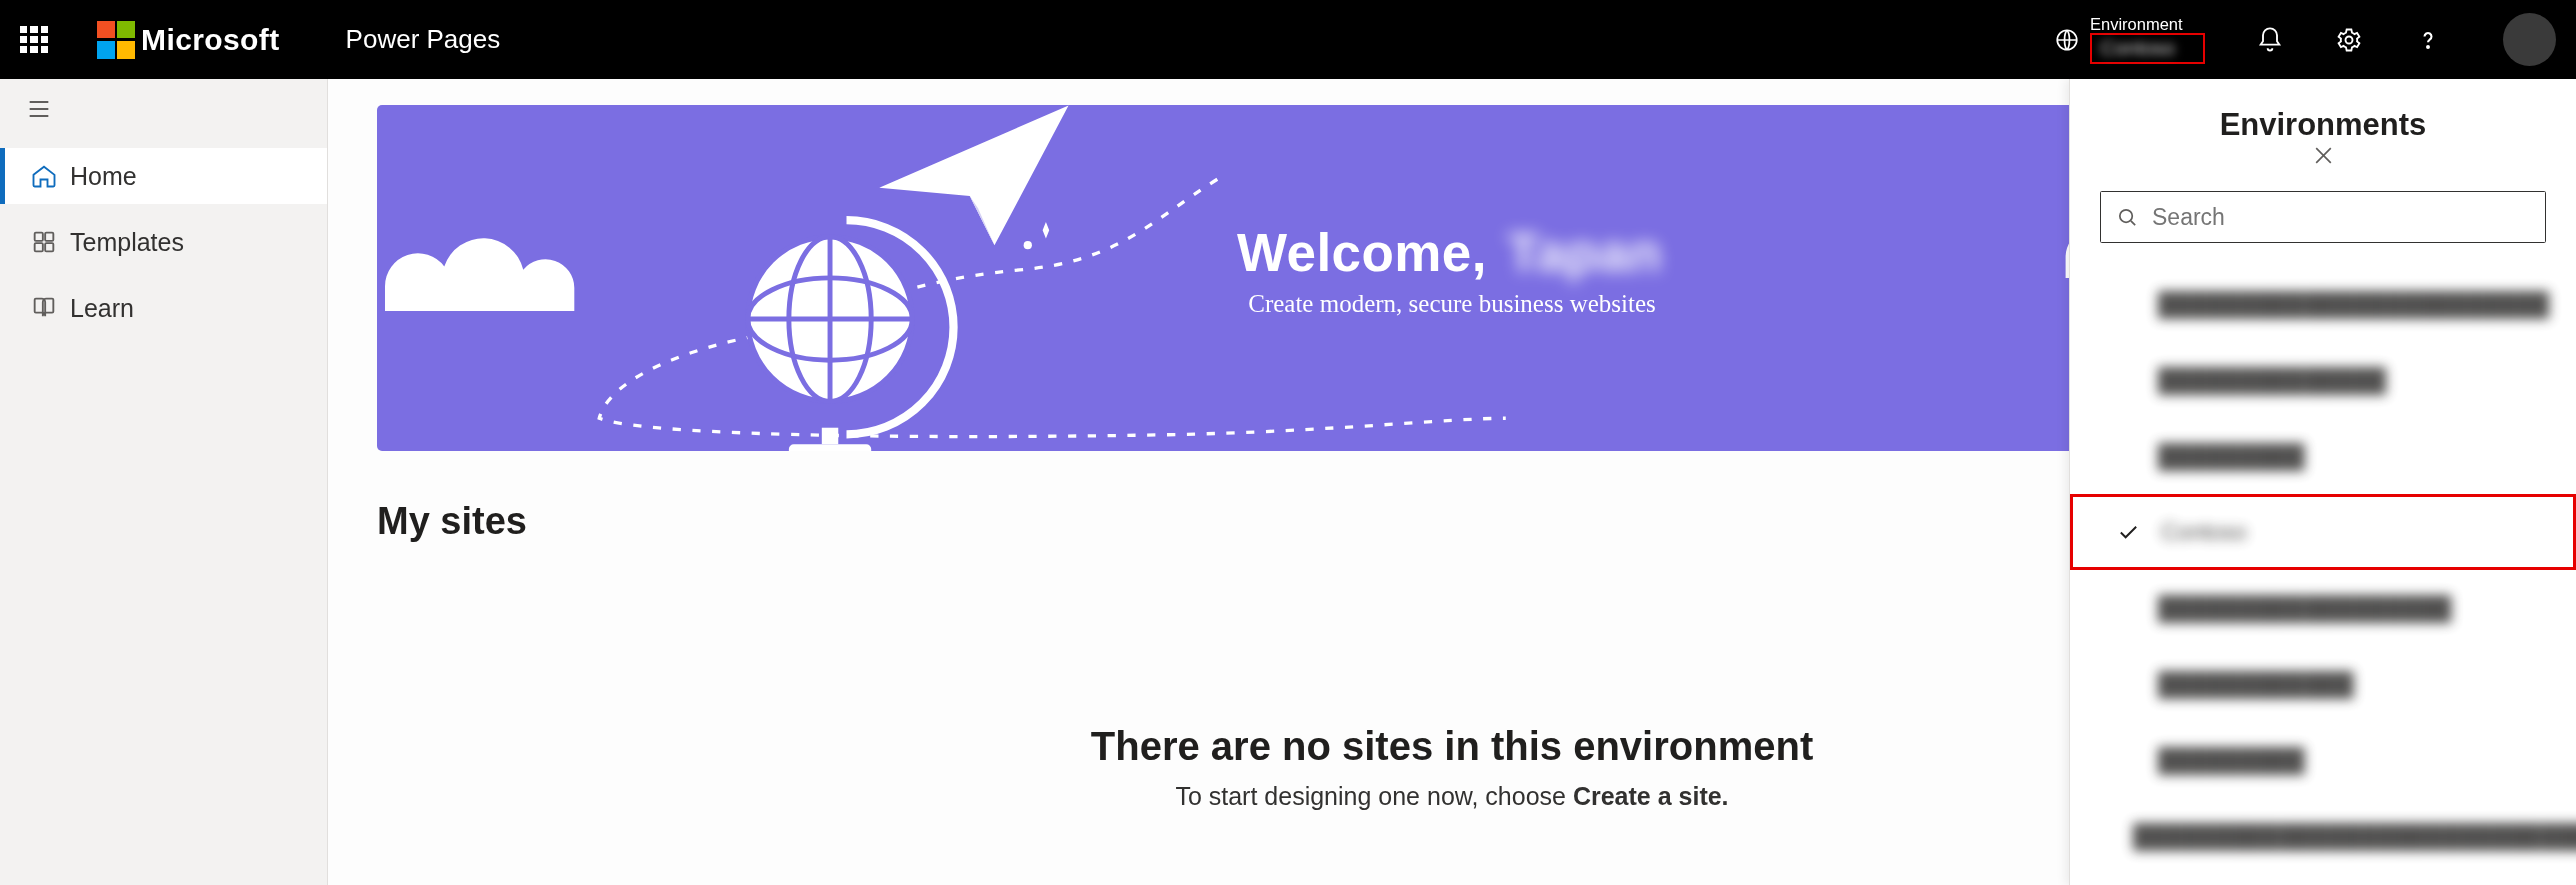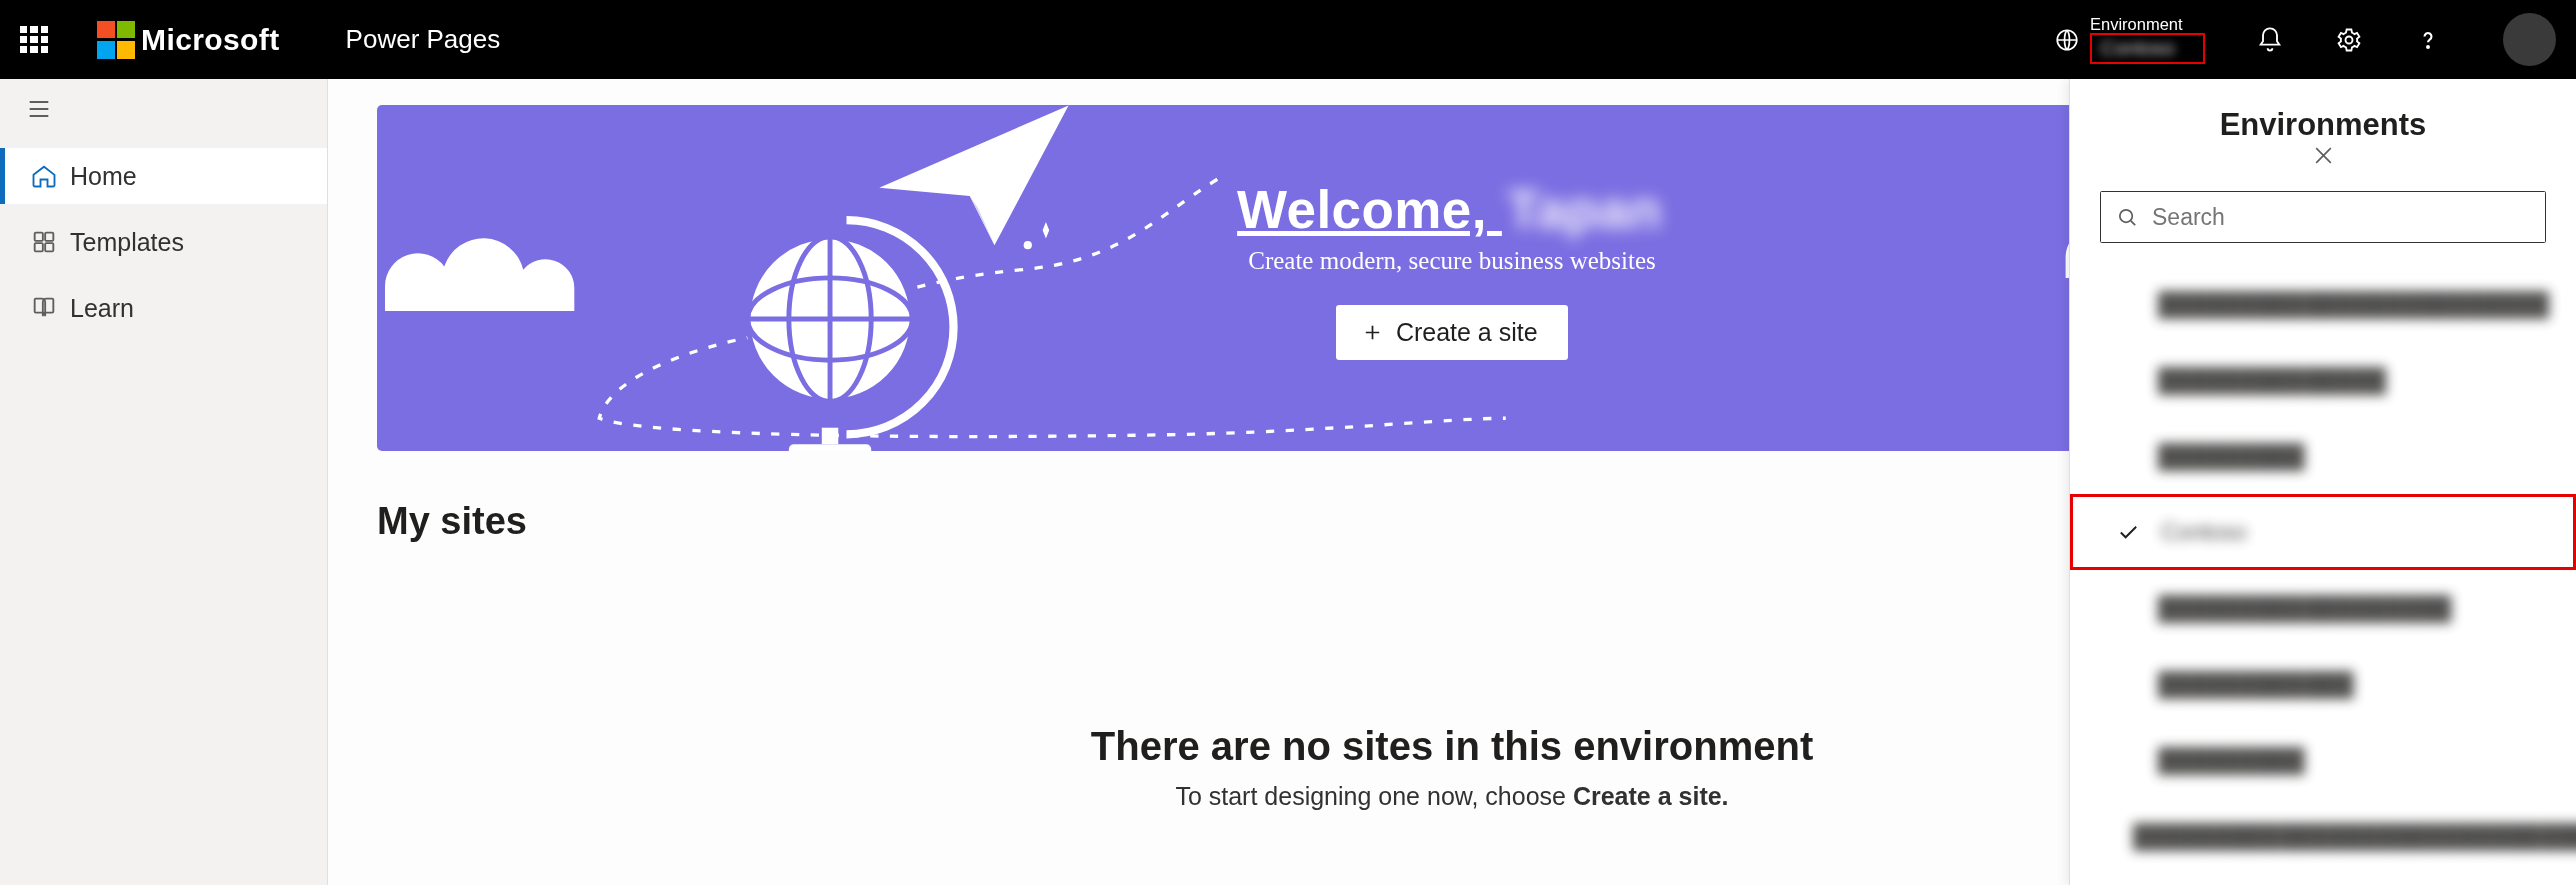--- a/index.html
+++ b/index.html
@@ -67,21 +67,21 @@
   .main {
     flex:1; background:#fdfdfd; overflow-y:auto; padding:0;
   }
   .banner {
     margin:26px 49px 0 49px; height:346px; background:#7b6ee2;
     border-radius:5px; position:relative; overflow:hidden; color:#fff;
     display:flex; align-items:center; justify-content:center; flex-direction:column;
   }
   .banner-deco { position:absolute; inset:0; }
   .banner .txt { position:relative; z-index:2; text-align:center; margin-top:-16.5px; }
-  .banner .welcome { font-size:53px; font-weight:700; letter-spacing:0.4px;text-decoration:underline; }
+  .banner .welcome { font-size:53px; font-weight:700; letter-spacing:0.4px; }
   .banner .welcome .blurred-name { filter: blur(8.2px); opacity:0.9; display:inline-block; min-width:165px; }
   .banner .sub { font-size:25px; font-weight:400; margin-top:7px;font-family:Liberation Serif, serif; }
   .create-btn {
     margin-top:30px; background:#fff; color:#201f1e; border:none;
     padding:13px 30px 13px 25px; font-size:25px; border-radius:3.3px;
     display:inline-flex; align-items:center; gap:11.5px; cursor:pointer;
   }
   .create-btn svg { width:23px; height:23px; }
 
   .section-title {
@@ -289,26 +289,20 @@
           <rect x="12" y="209" width="50" height="10" rx="3" fill="#cfc9f4"></rect>
           <path d="M12 260 l20 -20 l16 12 l22 -22 l16 16" stroke="#8b80e8" stroke-width="5" fill="none"></path>
         </svg>
       </div>
 
       <div class="txt">
         <div class="welcome">
           <span>Welcome, </span><span class="blurred-name">Tapan</span>
         </div>
         <div class="sub">Create modern, secure business websites</div>
-        <button class="create-btn">
-          <svg viewBox="0 0 24 24" fill="none" stroke="#201f1e" stroke-width="1.8">
-            <path d="M12 5v14M5 12h14"></path>
-          </svg>
-          <span>Create a site</span>
-        </button>
       </div>
     </div>
 
     <div class="section-title">My sites</div>
 
     <div class="empty-state">
       <div class="h">There are no sites in this environment</div>
       <div class="p">
         <span>To start designing one now, choose </span><b>Create a site.</b>
       </div>

